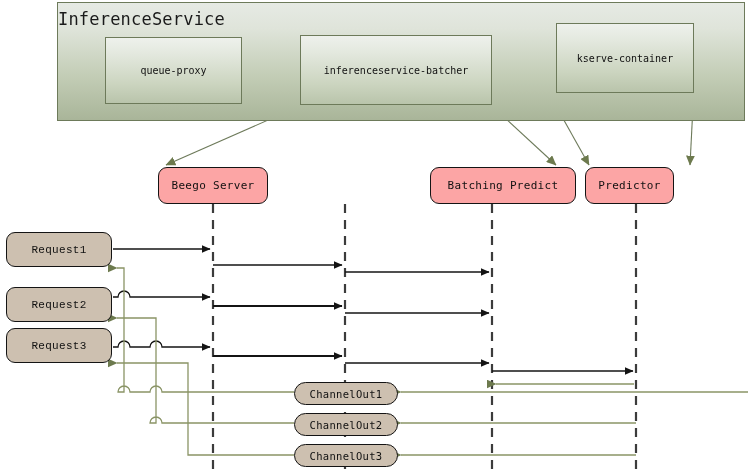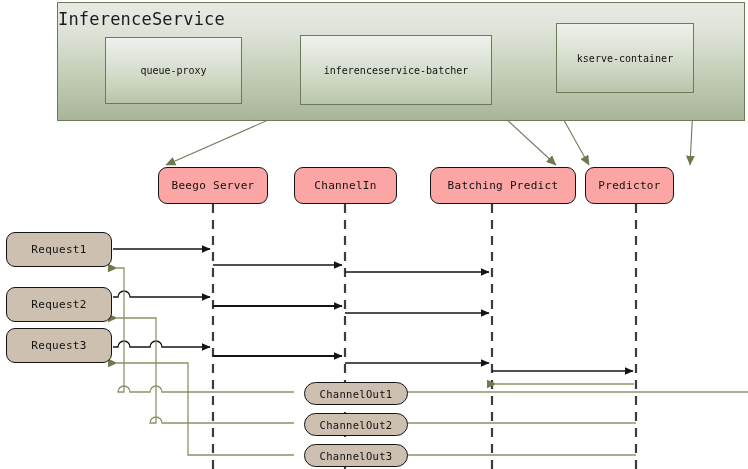--- a/index.html
+++ b/index.html
@@ -55,26 +55,26 @@
   
   .msg-box{
     position:absolute;
     border:1.6px solid #141414;
     background:#cdc0b0;
     box-sizing:border-box;
     display:flex;align-items:center;justify-content:center;
     font-size:11px;color:#111;letter-spacing:0.3px;
     z-index:5;
   }
-  .req-box{left:6px;width:106px;height:35px;border-radius:9px;}
+  .req-box{left:6px;width:106px;height:35px;border-radius:9px;font-family:Liberation Mono, monospace;}
   #req-1{top:232px;}
   #req-2{top:287px;}
   #req-3{top:328px;}
 
-  .out-box{left:304px;width:104px;height:23px;border-radius:12px;font-size:10.5px;}
+  .out-box{left:294px;width:104px;height:23px;border-radius:12px;font-size:10.5px;}
   #out-1{top:382px;}
   #out-2{top:413px;}
   #out-3{top:444px;}
 </style>
 </head>
 <body>
 
 <div id="stage">
 
   <svg id="svg-layer" viewBox="0 0 748 469" xmlns="http://www.w3.org/2000/svg">
@@ -159,21 +159,20 @@
 
   <div class="svc-container">
     <div class="svc-title">InferenceService</div>
   </div>
 
   <div class="svc-box" id="box-queue-proxy">queue-proxy</div>
   <div class="svc-box" id="box-batcher">inferenceservice-batcher</div>
   <div class="svc-box" id="box-kserve">kserve-container</div>
 
   <div class="lifeline-head" id="head-beego">Beego Server</div>
-  <div class="lifeline-head" id="head-channelin">ChannelIn</div>
   <div class="lifeline-head" id="head-batching">Batching Predict</div>
   <div class="lifeline-head" id="head-predictor">Predictor</div>
 
   <div class="msg-box req-box" id="req-1">Request1</div>
   <div class="msg-box req-box" id="req-2">Request2</div>
   <div class="msg-box req-box" id="req-3">Request3</div>
 
   <div class="msg-box out-box" id="out-1">ChannelOut1</div>
   <div class="msg-box out-box" id="out-2">ChannelOut2</div>
   <div class="msg-box out-box" id="out-3">ChannelOut3</div>

